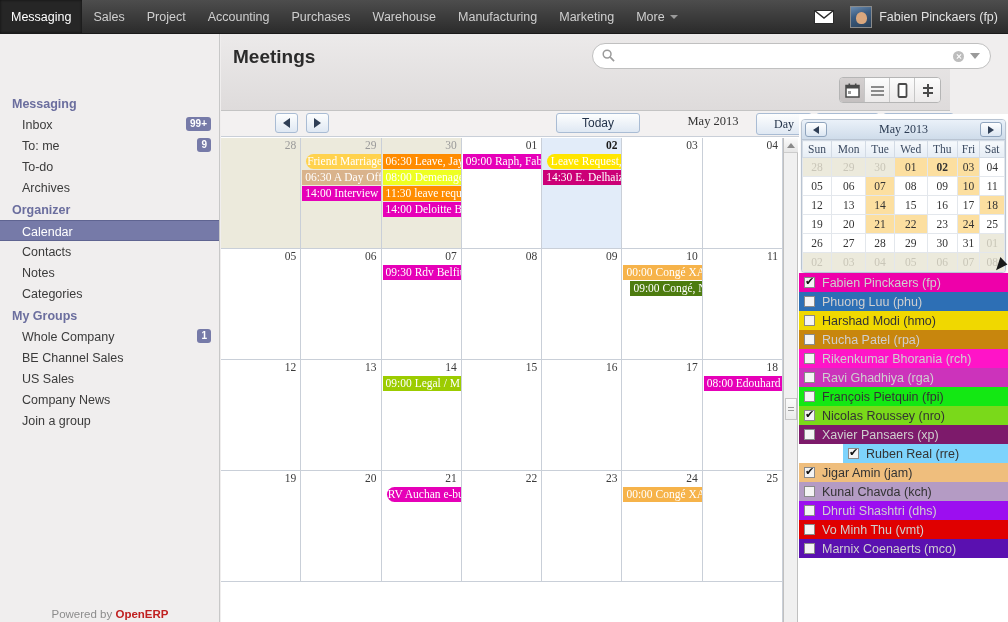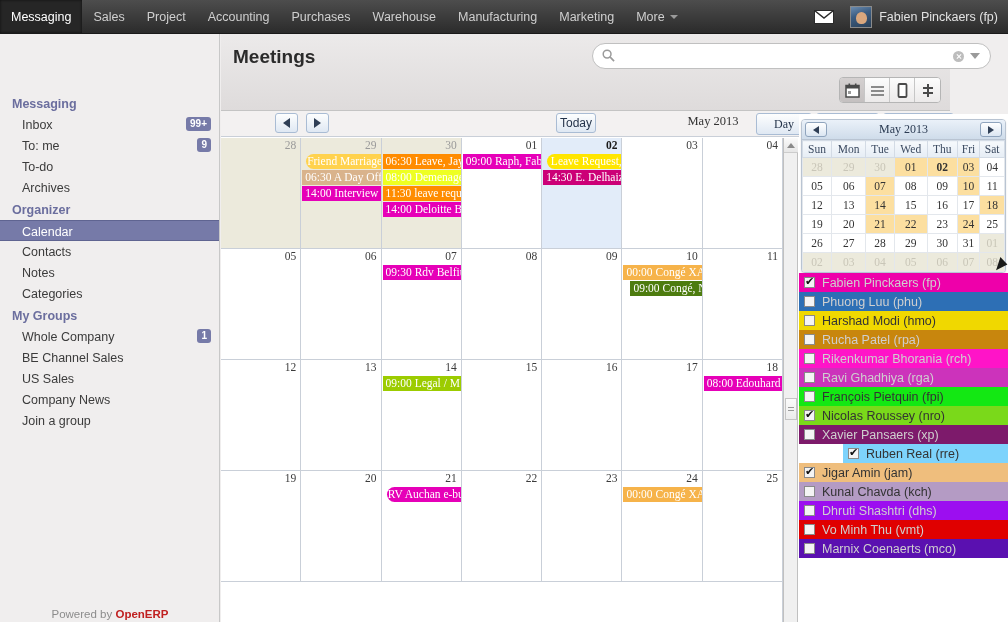--- a/index.html
+++ b/index.html
@@ -192,21 +192,21 @@
     border: 1px solid #a9bcd4;
     border-radius: 3px;
     background: linear-gradient(#fdfefe,#dfe8f3);
     cursor: pointer;
     display: flex; align-items: center; justify-content: center;
   }
   .tri-l { border-top:5px solid transparent;border-bottom:5px solid transparent;border-right:7px solid #2f3f56; }
   .tri-r { border-top:5px solid transparent;border-bottom:5px solid transparent;border-left:7px solid #2f3f56; }
   #btn-today {
     position: absolute; left: 335px; top: 2px;
-    height: 20px; padding: 0 3px;
+    height: 20px; padding: 0 25px;
     border: 1px solid #a9bcd4; border-radius: 3px;
     background: linear-gradient(#fdfefe,#dfe8f3);
     font-size: 12px; color: #24334a;
     line-height: 18px; cursor: pointer;
   }
   #cal-title {
     position: absolute; left: 412px; top: 3px;
     width: 160px; text-align: center;
     font-size: 12.5px; color: #333;
     font-family: "Liberation Serif", serif;

